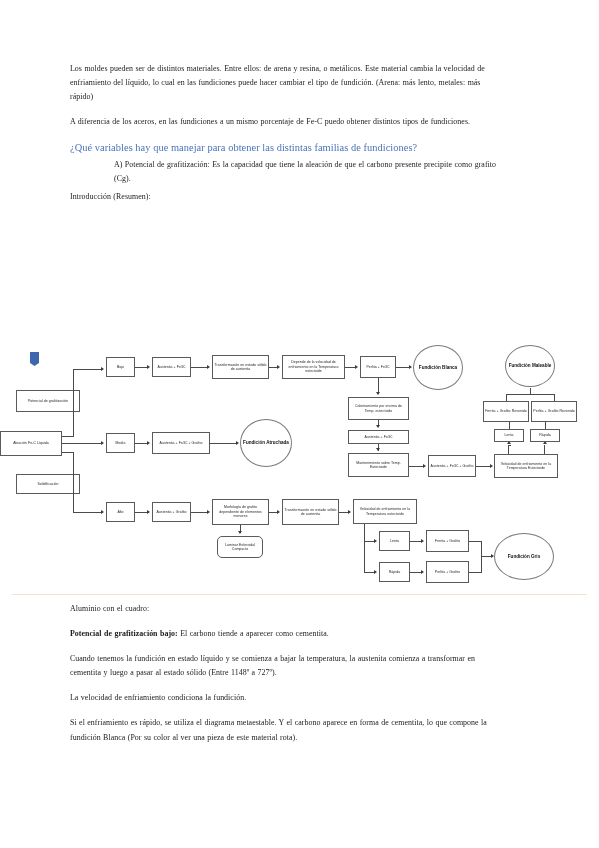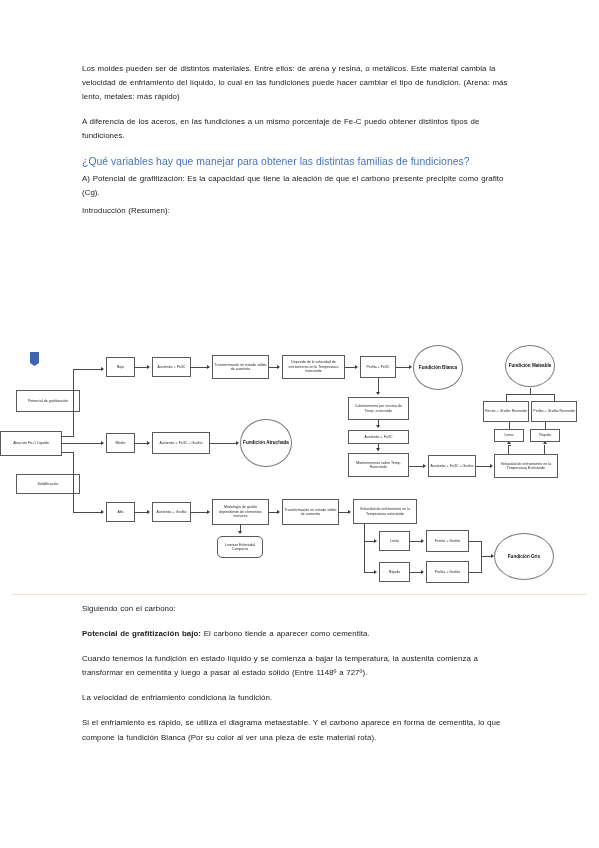--- a/index.html
+++ b/index.html
@@ -12,33 +12,34 @@
     height: 848px;
     position: relative;
     font-family: "Liberation Sans", sans-serif;
     color: #1a1a1a;
     overflow: hidden;
   }
 
   
   .doc {
     position: absolute;
-    left: 82px;
+    left: 70px;
     top: 0;
     width: 428px;
+    font-family: Liberation Serif, serif;
   }
   .para {
     font-size: 7.9px;
     line-height: 14.1px;
     margin: 0 0 11px 0;
     text-align: left;
     letter-spacing: 0.05px;
     word-spacing: 0.4px;
   }
-  .para.tight { margin-bottom: 4px; }
+  .para.tight { margin-bottom: 4px; margin-left: 44px; }
   .heading {
     font-size: 10.4px;
     line-height: 15.5px;
     color: #4a73b8;
     margin: 0 0 2px 0;
     letter-spacing: 0.05px;
   }
   .bold { font-weight: bold; }
 
   .top-block { padding-top: 62px; }
@@ -252,18 +253,18 @@
   <div class="ln v" style="left:481px;top:194px;height:31px;"></div>
   <div class="ln h" style="left:481px;top:209px;width:10px;"></div>
   <div class="arw r" style="left:491px;top:206.8px;"></div>
   <div class="ellipse" style="left:494px;top:186px;width:60px;height:47px;">Fundición Gris</div>
 
 </div>
 
 <div class="diagram-rule"></div>
 
 <div class="doc" style="top:602px;">
-  <p class="para">Siguiendo con el carbono:</p>
+  <p class="para">Aluminio con el cuadro:</p>
   <p class="para"><span class="bold">Potencial de grafitización bajo:</span><span> El carbono tiende a aparecer como cementita.</span></p>
   <p class="para">Cuando tenemos la fundición en estado líquido y se comienza a bajar la temperatura, la austenita comienza a transformar en cementita y luego a pasar al estado sólido (Entre 1148º a 727º).</p>
   <p class="para">La velocidad de enfriamiento condiciona la fundición.</p>
   <p class="para">Si el enfriamiento es rápido, se utiliza el diagrama metaestable. Y el carbono aparece en forma de cementita, lo que compone la fundición Blanca (Por su color al ver una pieza de este material rota).</p>
 </div>
 
 </body></html>

